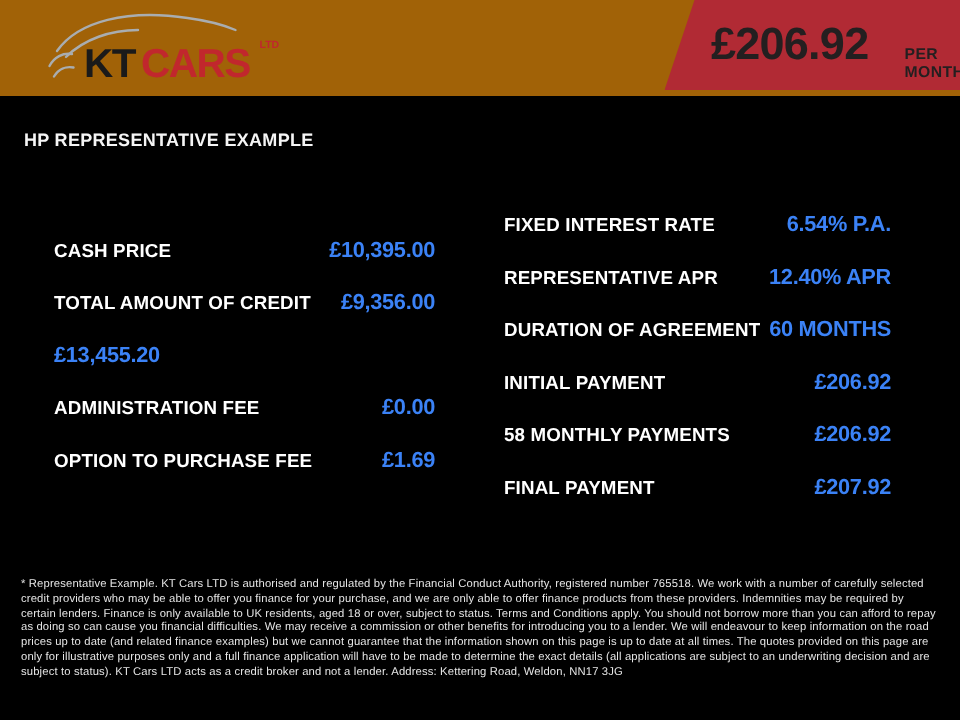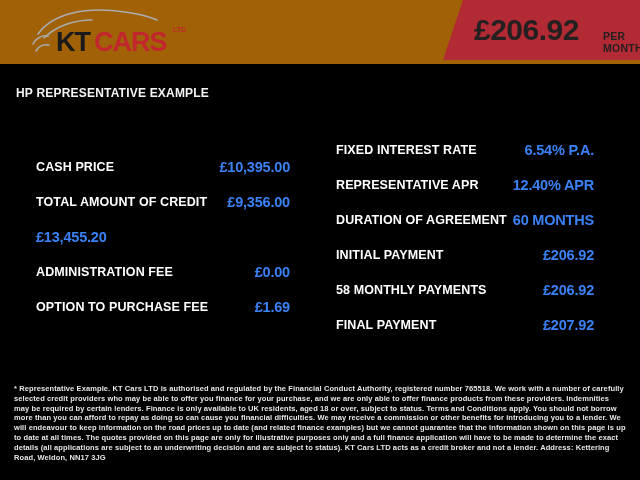--- a/index.html
+++ b/index.html
@@ -63,21 +63,21 @@
     letter-spacing:0.1px; white-space:nowrap;
   }
   .frow .val {
     color:#3b82f6; font-weight:700; font-size:14.5px;
     letter-spacing:-0.2px; white-space:nowrap; text-align:right;
   }
 
   
   .legal {
     position:absolute; top:384px; left:14px; right:14px;
-    color:#e6e6e6; font-size:7.5px; font-weight:700;
+    color:#e6e6e6; font-size:7.5px; font-weight:400;
     line-height:9.8px; letter-spacing:0.1px;
     text-align:left;
   }
 
   
   .logo text { font-family:"Liberation Sans", sans-serif; font-weight:700; }
 </style>
 </head>
 <body>
 

